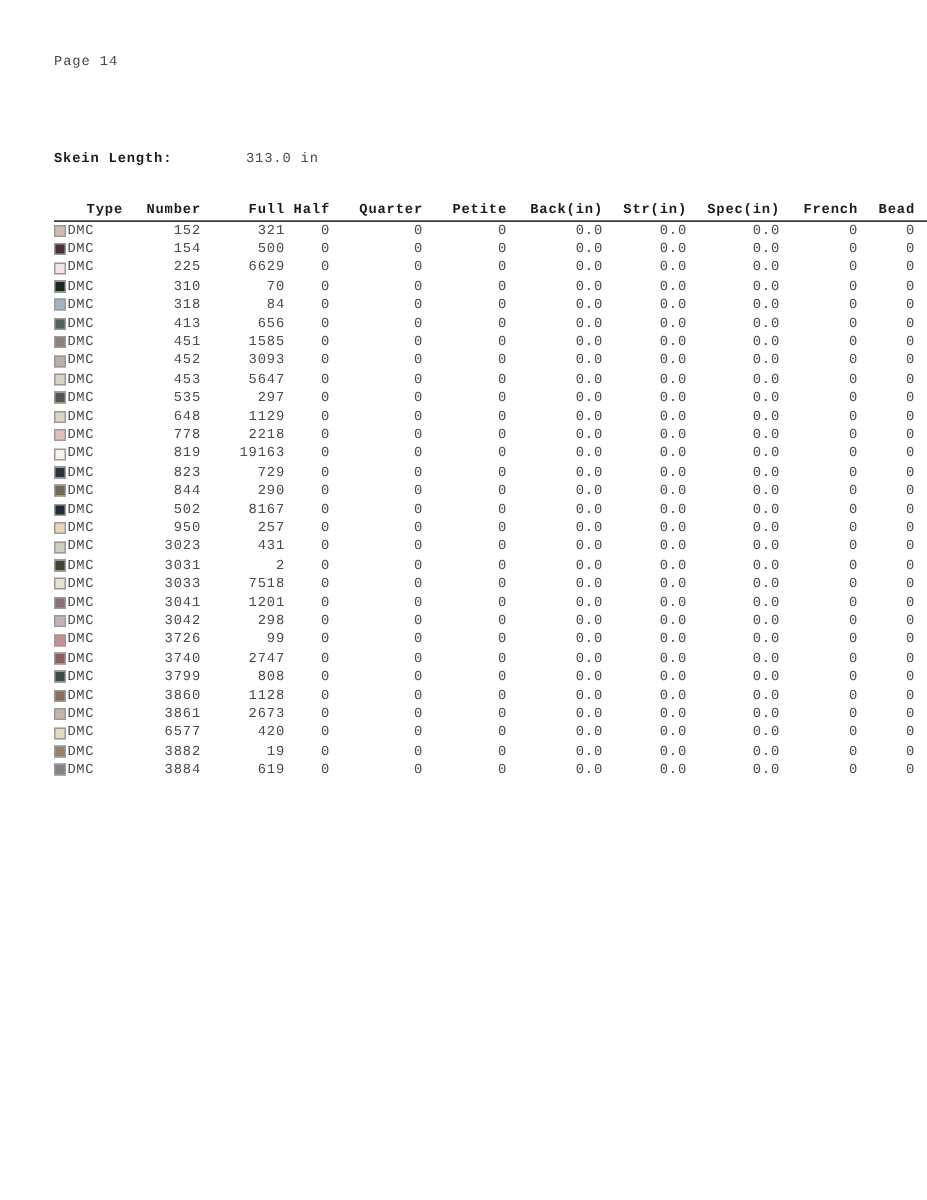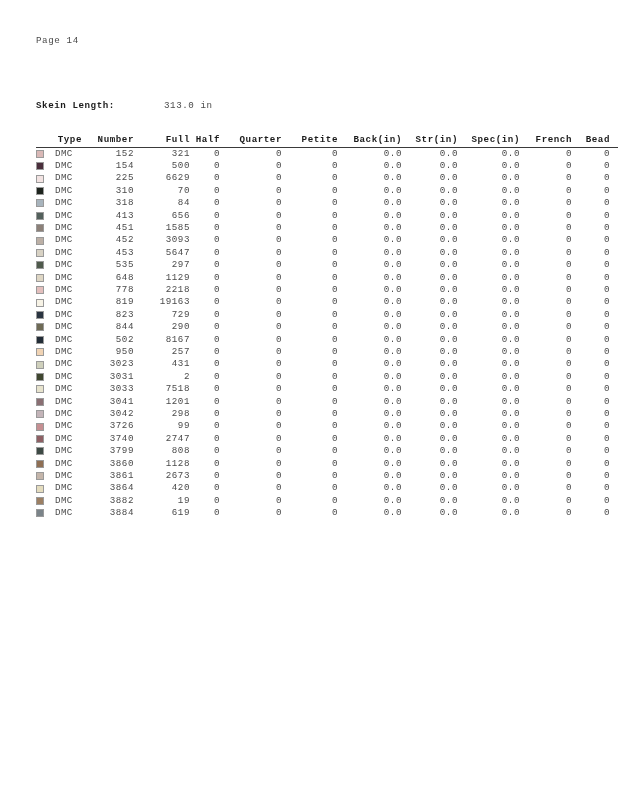--- a/index.html
+++ b/index.html
@@ -117,21 +117,21 @@
   col.c-skein   { width: 74px; }
 
   th.th-type { text-align: right; padding-right: 2px; }
   td.td-type {
     text-align: left;
     padding-left: 0;
   }
   .type-cell {
     display: flex;
     align-items: center;
-    gap: 11px;
+    gap: 1px;
     height: 12.4px;
   }
   .swatch {
     width: 8px;
     height: 8px;
     flex: 0 0 8px;
     border: 1px solid #9a9a9a;
     box-sizing: border-box;
     display: inline-block;
   }
@@ -561,21 +561,21 @@
             <td>0</td>
             <td>0.0</td>
             <td>0.0</td>
             <td>0.0</td>
             <td>0</td>
             <td>0</td>
             <td>1.000</td>
           </tr>
           <tr>
             <td class="td-type"><span class="type-cell"><span class="swatch" style="background-color: rgb(228, 220, 190);"></span><span class="type-label">DMC</span></span></td>
-            <td class="td-number">3864</td>
+            <td class="td-number">6577</td>
             <td>420</td>
             <td>0</td>
             <td>0</td>
             <td>0</td>
             <td>0.0</td>
             <td>0.0</td>
             <td>0.0</td>
             <td>0</td>
             <td>0</td>
             <td>1.000</td>

